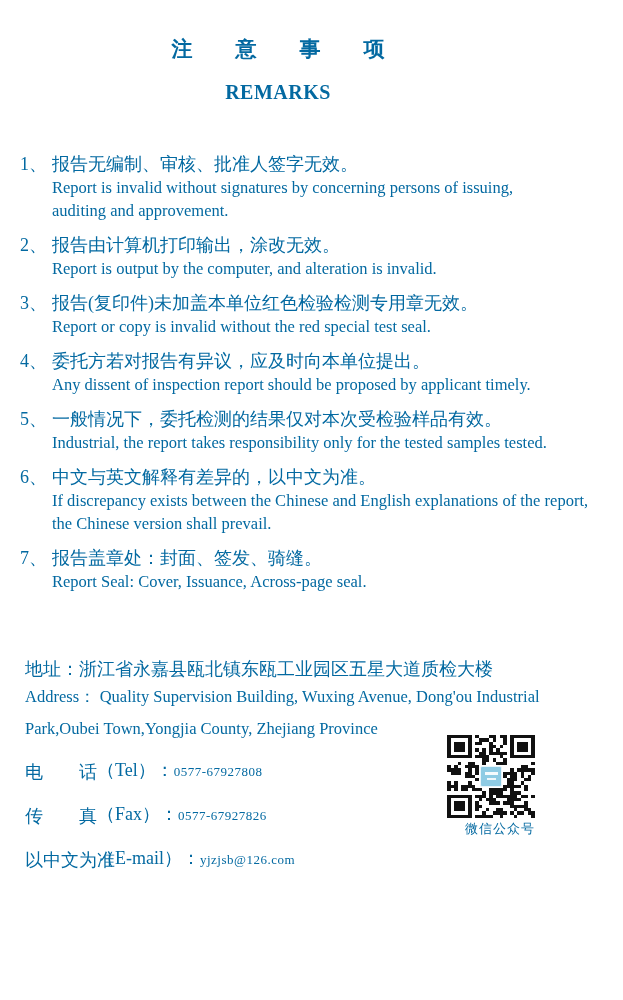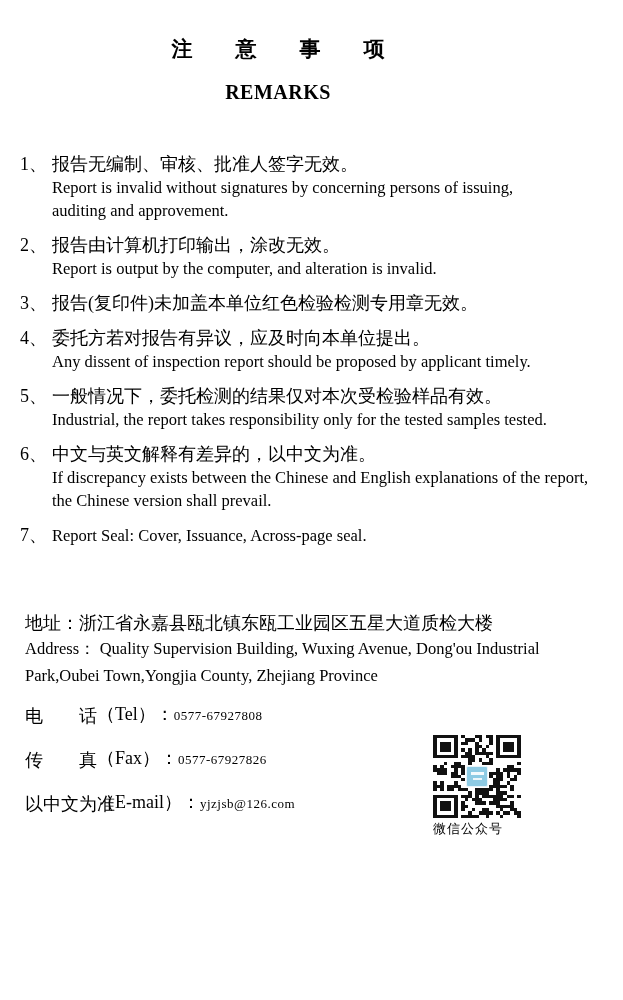--- a/index.html
+++ b/index.html
@@ -1,48 +1,48 @@
 <!DOCTYPE html>
 <html><head>
 <meta charset="utf-8">
 <style>
   html,body{margin:0;padding:0;background:#ffffff;}
   .page{
     position:relative;
     width:623px;height:1000px;
     background:#ffffff;
-    color:#000000;
+    color:#0369a1;
     font-family:"Liberation Serif","DejaVu Serif",serif;
     overflow:hidden;
   }
   
   .header{padding-top:36px;width:556px;text-align:center;}
   .title-zh{font-size:21px;font-weight:bold;line-height:26px;}
   .title-zh .sp{letter-spacing:43px;margin-right:-43px;}
   .title-en{margin-top:19px;font-size:20px;font-weight:bold;letter-spacing:0.5px;line-height:22px;}
   
   .items{margin:50px 0 0 20px;}
   .item{display:flex;margin-bottom:12px;}
   .item .num{flex:none;width:32px;font-size:18px;line-height:23px;}
   .item .body{width:555px;}
   .item .zh{font-size:18px;line-height:23px;}
   .item .en{font-size:16.5px;line-height:23px;}
   .item.narrow .body{width:500px;}
   
   .address{margin:64px 0 0 25px;width:560px;}
   .address .zh{font-size:18px;line-height:24px;}
-  .address .en{font-size:16.5px;line-height:27px;}
+  .address .en{font-size:16.5px;line-height:32px;}
   
   .contact{margin:15px 0 0 25px;}
   .c-row{margin-bottom:22px;font-size:18px;line-height:20px;white-space:nowrap;}
   .c-row .lbl{display:inline-block;width:72px;text-align:justify;text-align-last:justify;vertical-align:bottom;}
   .c-row .paren{display:inline;}
   .c-row .val{display:inline;font-size:13px;letter-spacing:0.5px;}
   
-  .qr-box{position:absolute;left:433px;top:735px;width:88px;text-align:left;}
+  .qr-box{position:absolute;left:447px;top:735px;width:88px;text-align:right;}
   .qr-frame{position:relative;width:88px;height:83px;}
   .qr-frame svg{display:block;width:88px;height:83px;}
   .qr-logo{
     position:absolute;left:33px;top:31px;width:22px;height:21px;
     background:#8ecbe4;border-radius:2px;border:1px solid #e8f5fb;
     box-sizing:border-box;
   }
   .qr-logo .l1{position:absolute;left:4px;top:5px;width:13px;height:3px;background:#ffffff;opacity:.9;}
   .qr-logo .l2{position:absolute;left:6px;top:11px;width:9px;height:2px;background:#ffffff;opacity:.85;}
   .qr-caption{margin-top:3px;font-size:13px;letter-spacing:1px;line-height:16px;}
@@ -72,20 +72,21 @@
       <div class="body">
         <div class="zh">报告由计算机打印输出，涂改无效。</div>
         <div class="en">Report is output by the computer, and alteration is invalid.</div>
       </div>
     </div>
 
     <div class="item">
       <div class="num">3、</div>
       <div class="body">
         <div class="zh">报告(复印件)未加盖本单位红色检验检测专用章无效。</div>
+        <div class="en">Report or copy is invalid without the red special test seal.</div>
       </div>
     </div>
 
     <div class="item">
       <div class="num">4、</div>
       <div class="body">
         <div class="zh">委托方若对报告有异议，应及时向本单位提出。</div>
         <div class="en">Any dissent of inspection report should be proposed by applicant timely.</div>
       </div>
     </div>
@@ -102,20 +103,21 @@
       <div class="num">6、</div>
       <div class="body">
         <div class="zh">中文与英文解释有差异的，以中文为准。</div>
         <div class="en">If discrepancy exists between the Chinese and English explanations of the report, the Chinese version shall prevail.</div>
       </div>
     </div>
 
     <div class="item">
       <div class="num">7、</div>
       <div class="body">
+        <div class="zh">报告盖章处：封面、签发、骑缝。</div>
         <div class="en">Report Seal: Cover, Issuance, Across-page seal.</div>
       </div>
     </div>
 
   </div>
 
   <div class="address">
     <div class="zh">地址：浙江省永嘉县瓯北镇东瓯工业园区五星大道质检大楼</div>
     <div class="en">Address： Quality Supervision Building, Wuxing Avenue, Dong'ou Industrial Park,Oubei Town,Yongjia County, Zhejiang Province</div>
   </div>

